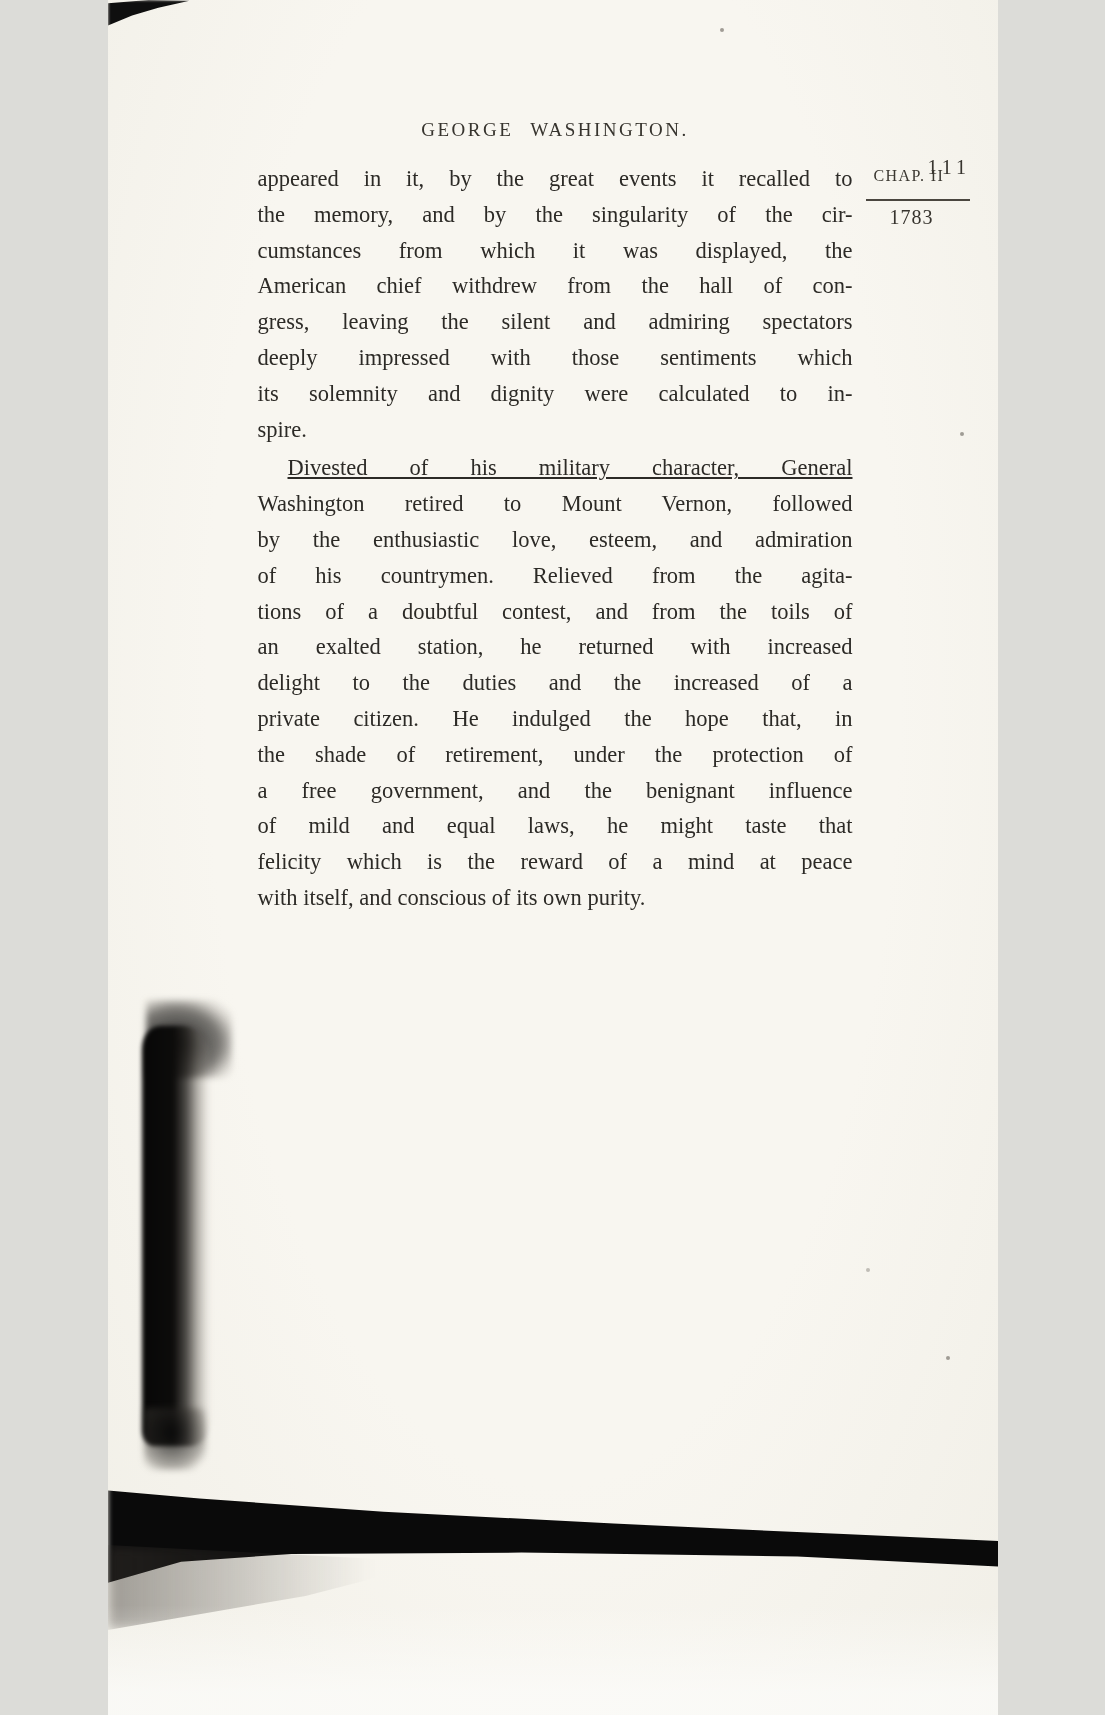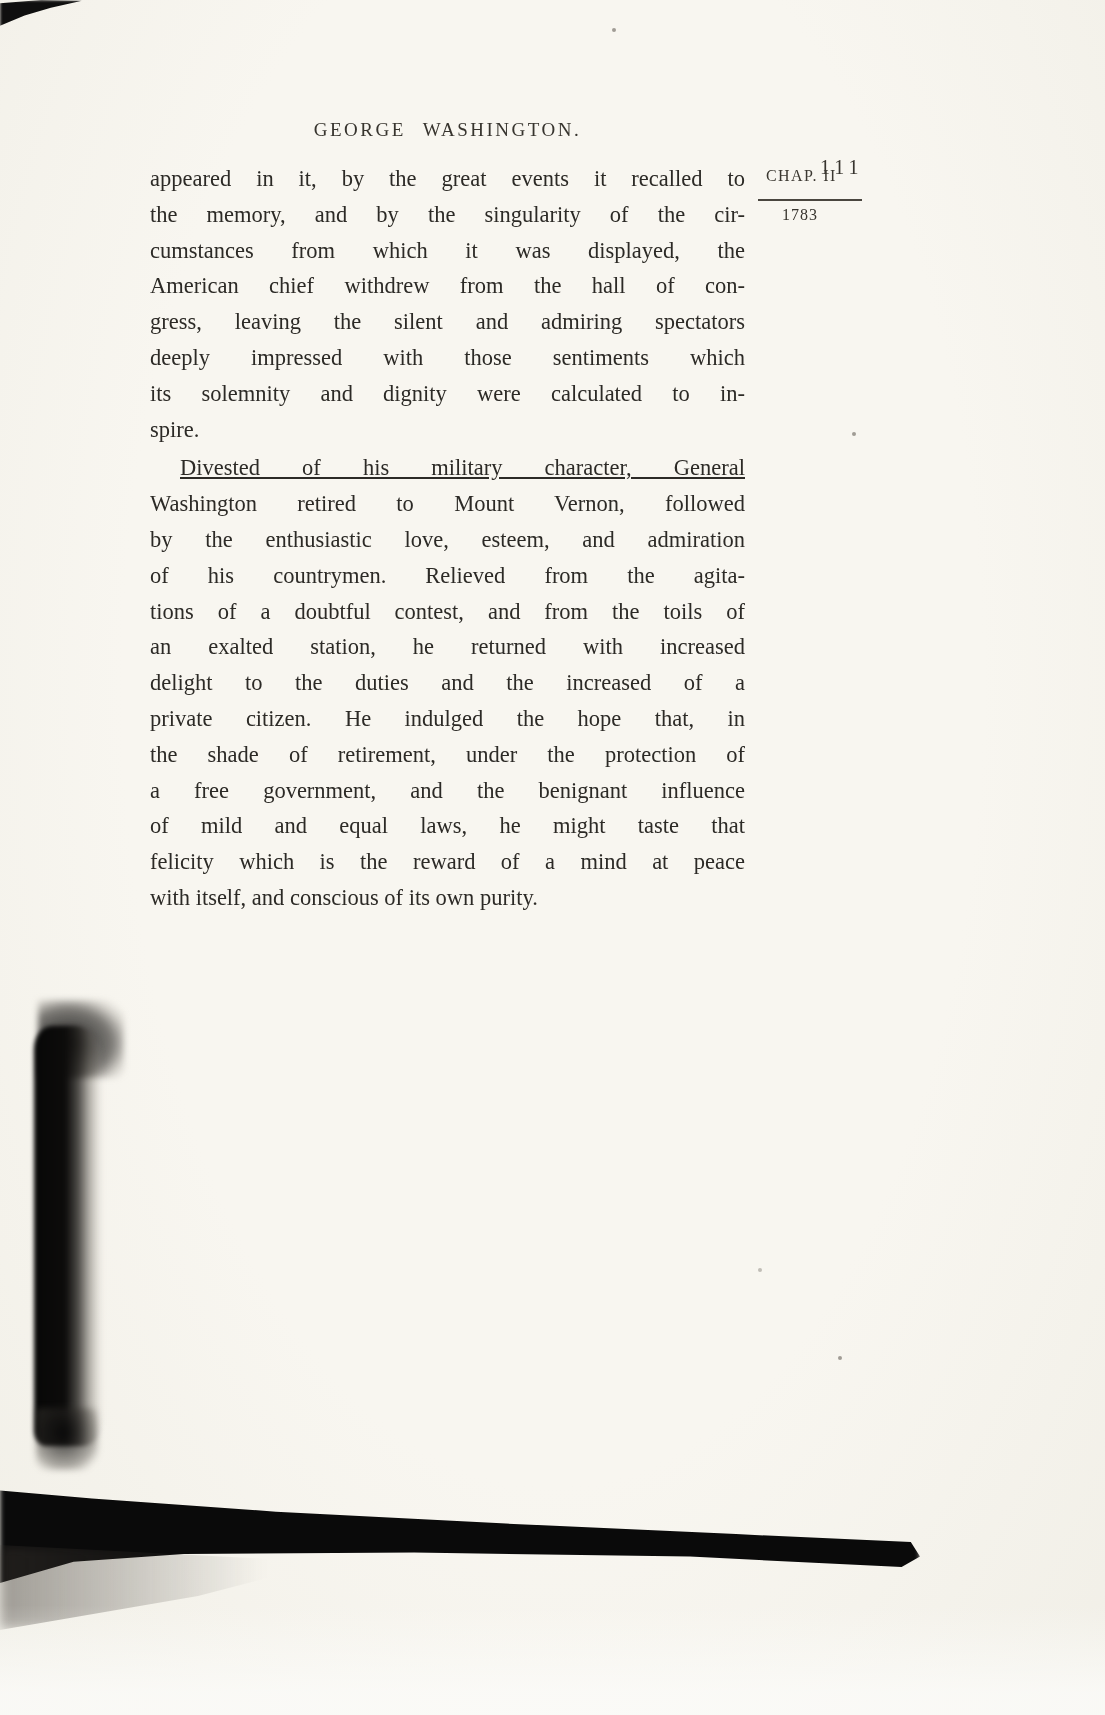--- a/index.html
+++ b/index.html
@@ -1,18 +1,18 @@
 <!DOCTYPE html>
 <html><head>
 <meta charset="utf-8">
 <style>
   html,body { margin:0; padding:0; background:#dcdcd8; }
   .page {
     position:relative;
-    width:1105px; height:1715px;
+    width:890px; height:1715px;
     margin:0 auto;
     background:#f6f4ed;
     background-image: radial-gradient(ellipse at 50% 40%, #f8f6f0 55%, #f1efe7 100%);
     overflow:hidden;
     font-family:"Liberation Serif","DejaVu Serif",serif;
     color:#2c2a26;
   }
 
   
   .running-title {
@@ -30,21 +30,21 @@
   .sidenote-chapter {
     position:absolute; top:167px; left:766px;
     font-size:16px; letter-spacing:1.4px; color:#3b3831;
   }
   .sidenote-rule {
     position:absolute; top:199px; left:758px;
     width:104px; height:2px; background:#4a463f;
   }
   .sidenote-year {
     position:absolute; top:206px; left:782px;
-    font-size:16px; letter-spacing:1px; color:#37342e;
+    font-size:20px; letter-spacing:1px; color:#37342e;
   }
 
   
   .body-text {
     position:absolute; top:158px; left:147px; width:601px;
     font-size:22.5px; line-height:35.8px;
   }
   .paragraph { margin:3px; }
   .line { text-align:justify; text-align-last:justify; }
   .line.line-last { text-align-last:left; }

